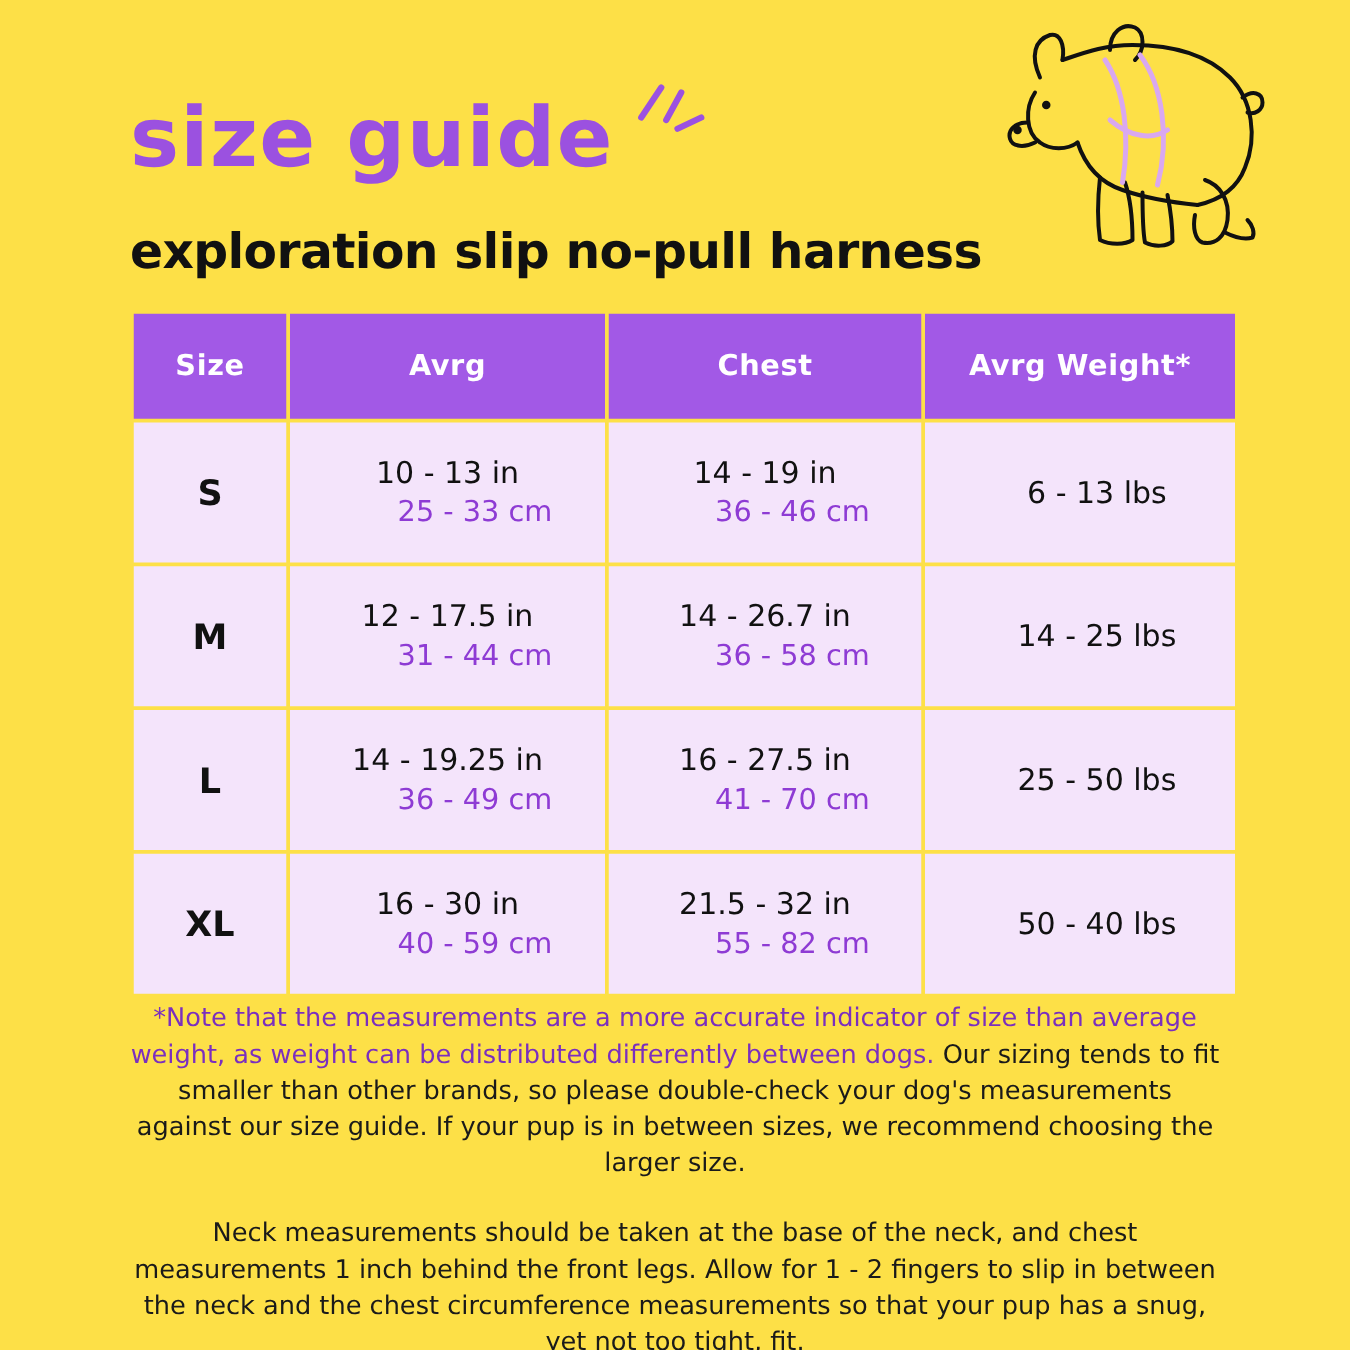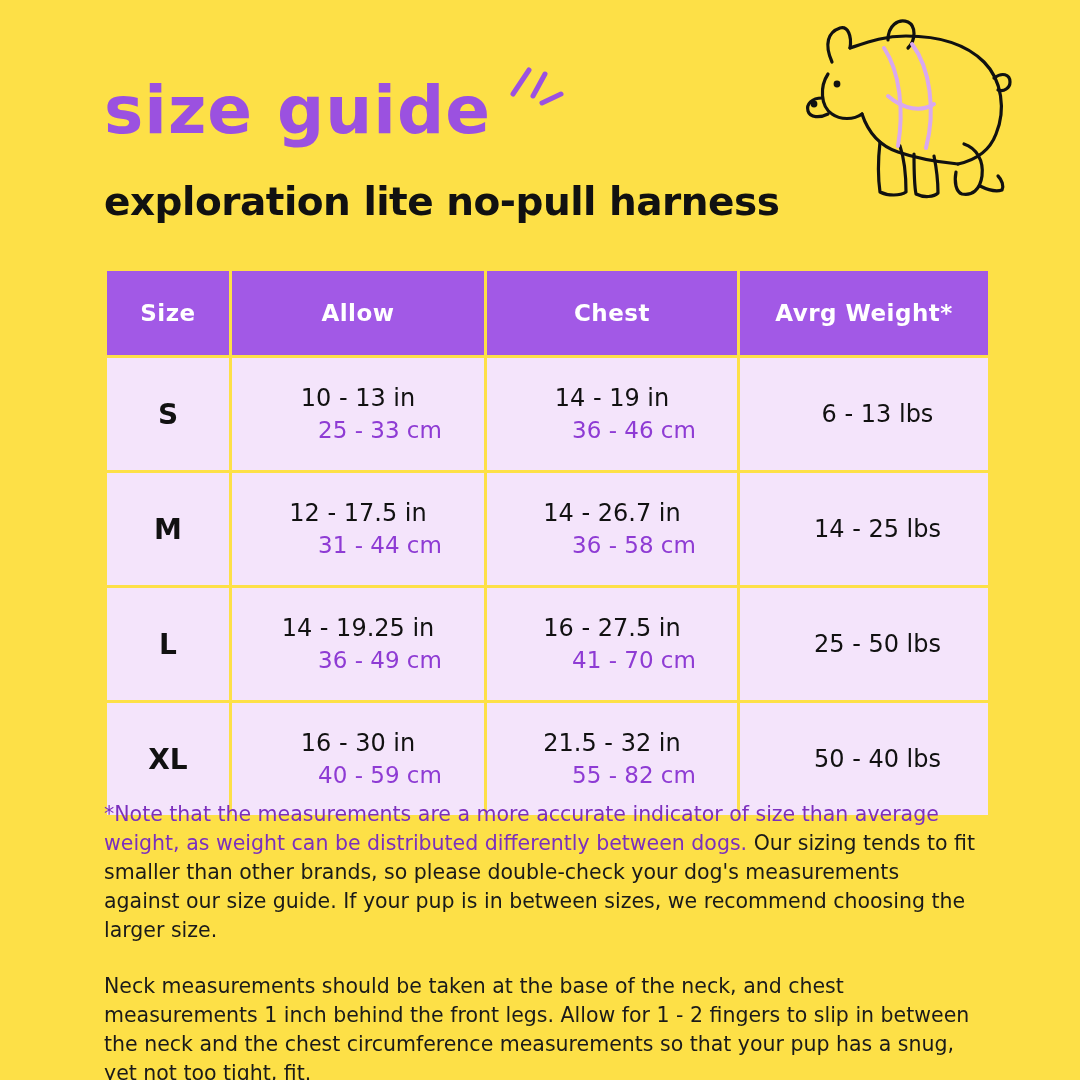--- a/index.html
+++ b/index.html
@@ -58,21 +58,21 @@
     right: 62px;
     top: 14px;
     width: 230px;
     height: 210px;
   }
 
   
   .table-wrap {
     position: absolute;
     left: 104px;
-    top: 268px;
+    top: 248px;
     width: 872px;
   }
   table.size-table {
     border-collapse: separate;
     border-spacing: 3px;
     width: 872px;
     table-layout: fixed;
   }
   table.size-table th {
     background: #a259e6;
@@ -127,31 +127,32 @@
     left: 104px;
     top: 800px;
     width: 872px;
     font-family: "DejaVu Sans", sans-serif;
   }
   .note-p {
     font-size: 20.5px;
     line-height: 1.42;
     color: #1a1a1a;
     margin: 0 0 26px 0;
+    text-align: center;
   }
   .note-hl { color: #7b2fbe; }
 </style>
 </head>
 <body>
 
 <div class="page">
 
   <div class="header">
     <h1 class="title">size guide</h1>
-    <h2 class="subtitle">exploration lite no-pull harness</h2>
+    <h2 class="subtitle">exploration slip no-pull harness</h2>
     <svg class="sparkle" viewBox="0 0 70 70">
       <g stroke="#9b51e0" stroke-width="5" stroke-linecap="round" fill="none">
         <line x1="14" y1="44" x2="30" y2="20"></line>
         <line x1="34" y1="46" x2="46" y2="24"></line>
         <line x1="43" y1="53" x2="62" y2="44"></line>
       </g>
     </svg>
   </div>
 
   <svg class="dog" viewBox="0 0 230 210">
@@ -193,21 +194,21 @@
     <table class="size-table">
       <colgroup>
         <col class="c-size">
           <col class="c-neck">
           <col class="c-chest">
           <col class="c-wt">
       </colgroup>
       <thead>
         <tr>
           <th>Size</th>
-          <th>Allow</th>
+          <th>Avrg</th>
           <th>Chest</th>
           <th>Avrg Weight*</th>
         </tr>
       </thead>
       <tbody>
         <tr>
           <td class="size-cell">S</td>
           <td>
             <span class="in-val">10 - 13 in</span>
             <span class="cm-val">25 - 33 cm</span>

